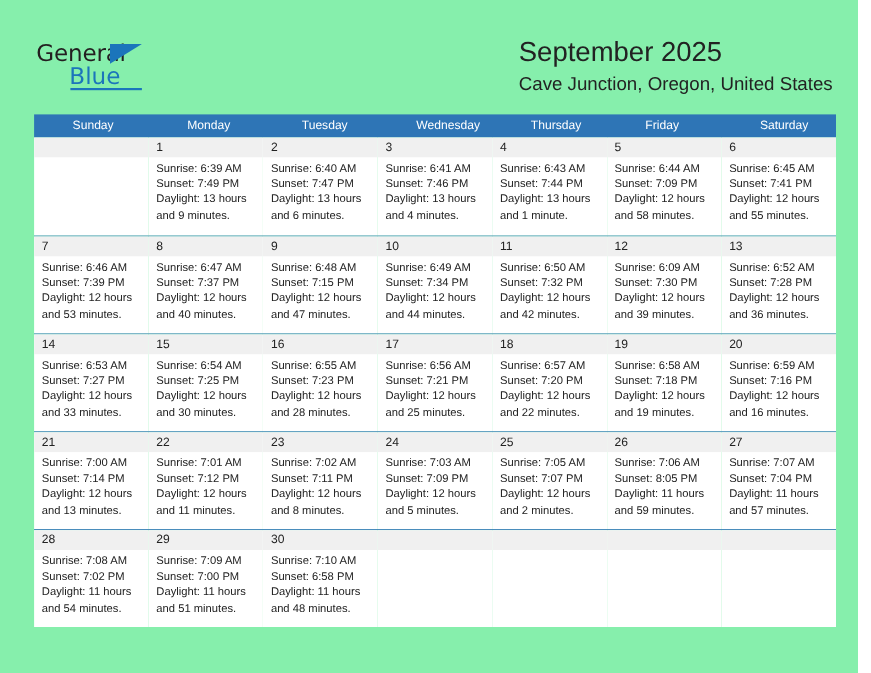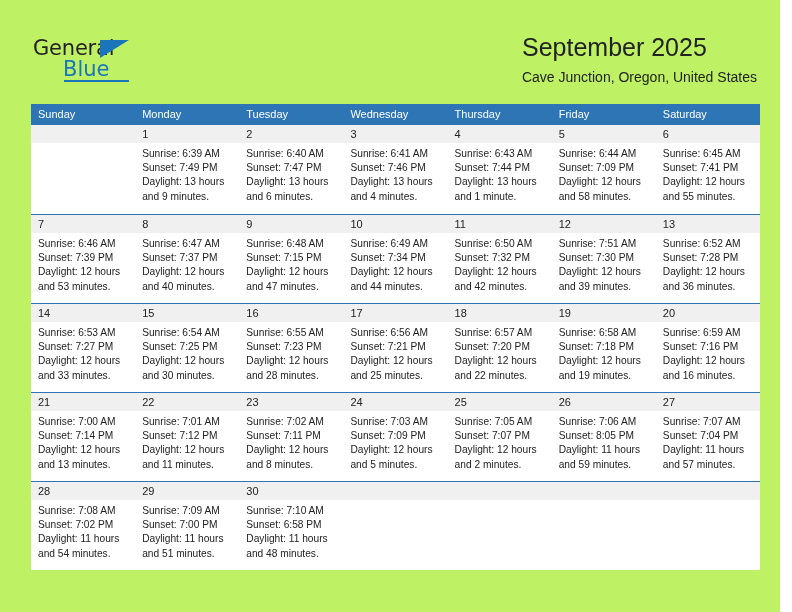--- a/index.html
+++ b/index.html
@@ -10,21 +10,21 @@
     height: 612px;
     background: #ffffff;
     font-family: "Liberation Sans", sans-serif;
     -webkit-font-smoothing: antialiased;
   }
 
   .page {
     position: relative;
     width: 780px;
     height: 612px;
-    background: #bef264;
+    background: #86efac;
     overflow: hidden;
   }
 
   
   .top-bar {
     position: absolute;
     left: 0;
     top: 0;
     width: 792px;
     height: 100px;
@@ -84,21 +84,21 @@
   }
   .cal-title {
     font-size: 25px;
     color: #222222;
     line-height: 30px;
     font-weight: 400;
     white-space: nowrap;
   }
   .cal-subtitle {
     margin-top: 6px;
-    font-size: 14px;
+    font-size: 17px;
     color: #222222;
     line-height: 18px;
     font-weight: 400;
     white-space: nowrap;
   }
 
   
   .calendar {
     position: absolute;
     left: 31px;
@@ -112,20 +112,21 @@
     height: 21px;
   }
   .weekday-cell {
     flex: 1 1 0;
     color: #ffffff;
     font-size: 11px;
     line-height: 21px;
     padding-left: 7px;
     white-space: nowrap;
     overflow: hidden;
+    margin-left: 28px;
   }
 
   .week-row {
     display: flex;
     border-top: 1.3px solid #2e75b6;
     height: 89px;
   }
   .week-row.first { border-top: none; }
 
   .day-cell {
@@ -290,21 +291,21 @@
             <div class="day-body">
               <div class="day-line">Sunrise: 6:50 AM</div>
               <div class="day-line">Sunset: 7:32 PM</div>
               <div class="day-line">Daylight: 12 hours</div>
               <div class="day-line">and 42 minutes.</div>
             </div>
           </div>
           <div class="day-cell">
             <div class="daynum-band">12</div>
             <div class="day-body">
-              <div class="day-line">Sunrise: 7:51 AM</div>
+              <div class="day-line">Sunrise: 6:09 AM</div>
               <div class="day-line">Sunset: 7:30 PM</div>
               <div class="day-line">Daylight: 12 hours</div>
               <div class="day-line">and 39 minutes.</div>
             </div>
           </div>
           <div class="day-cell">
             <div class="daynum-band">13</div>
             <div class="day-body">
               <div class="day-line">Sunrise: 6:52 AM</div>
               <div class="day-line">Sunset: 7:28 PM</div>

